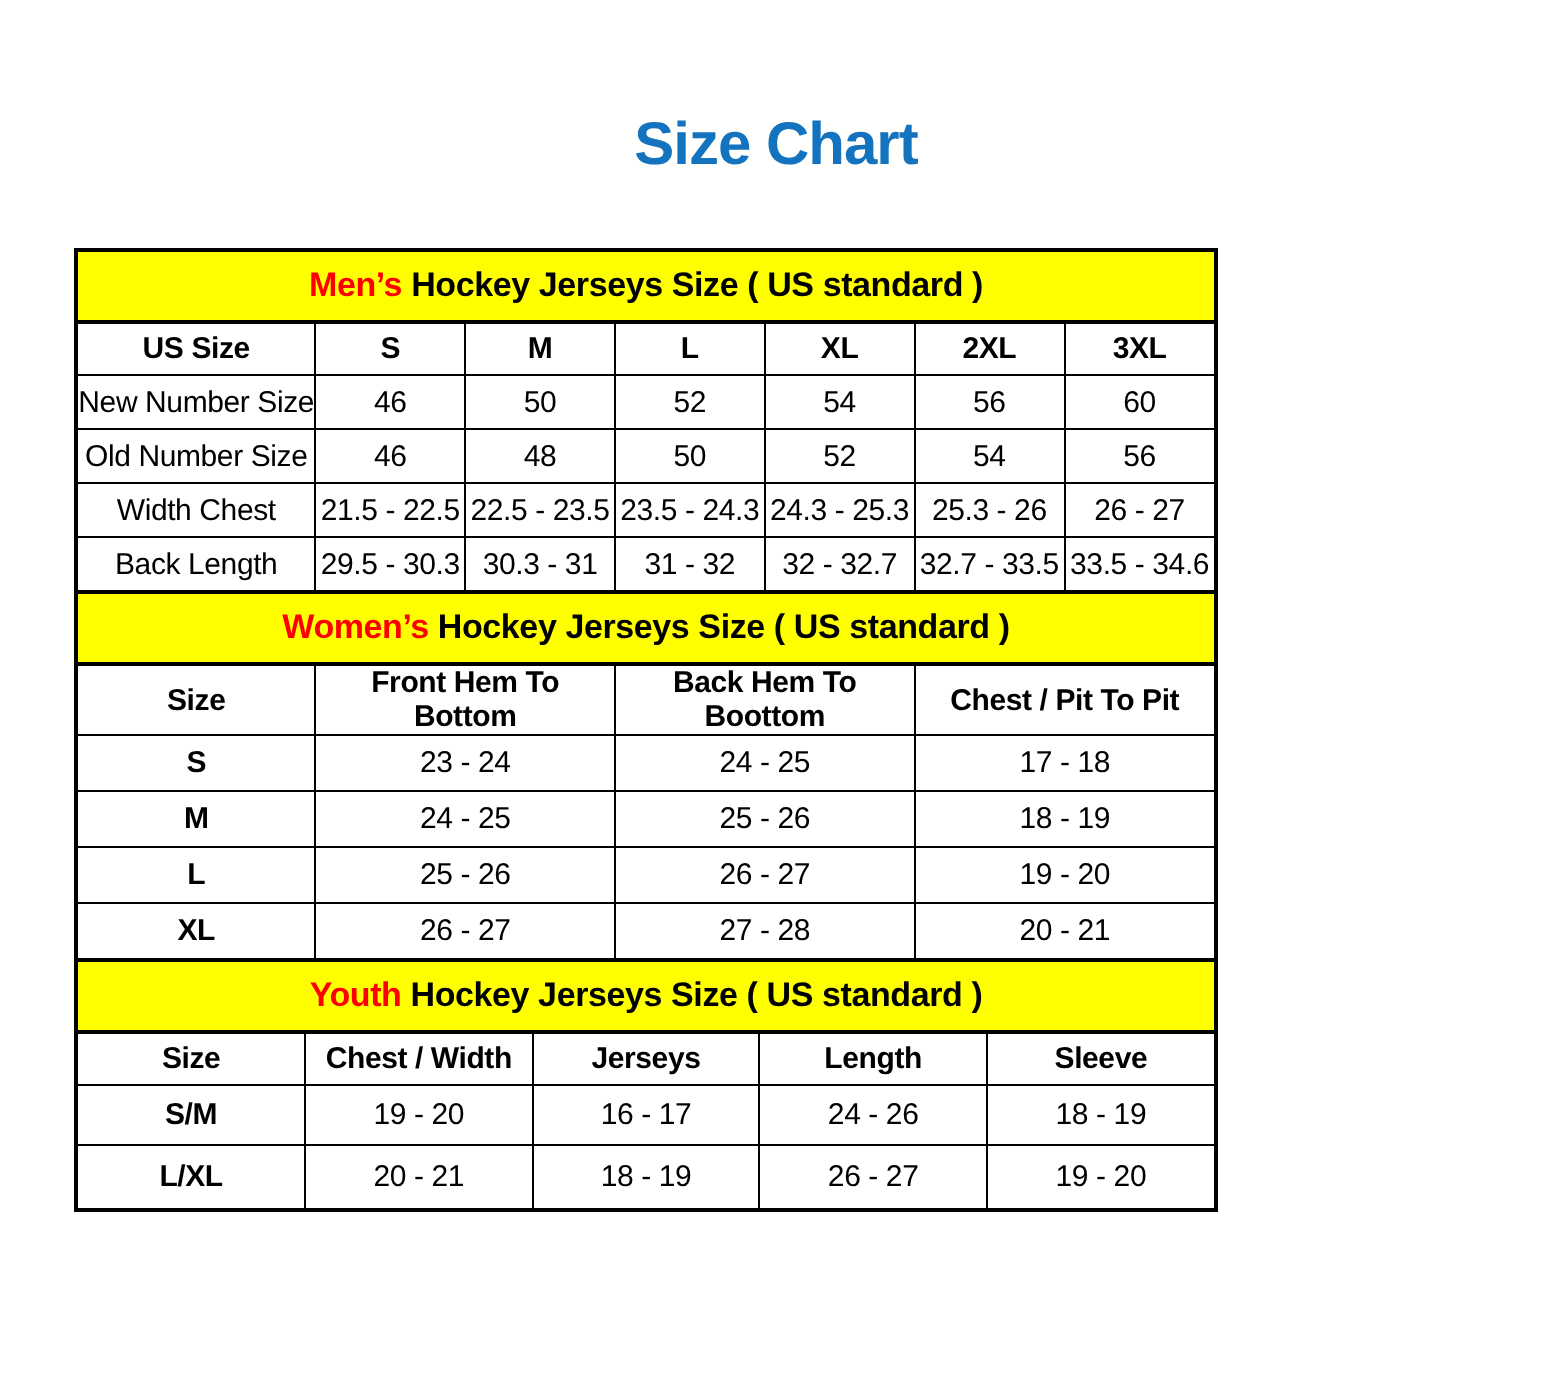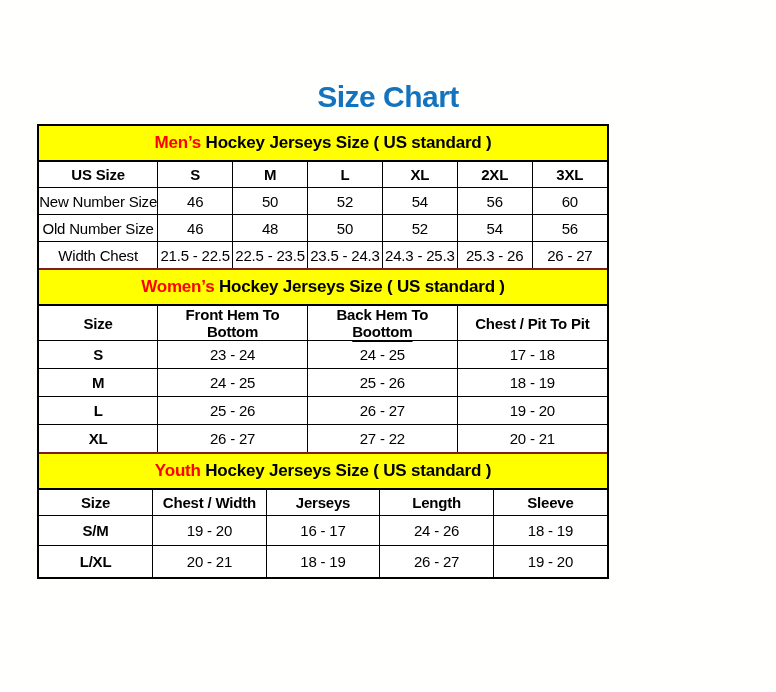--- a/index.html
+++ b/index.html
@@ -1,33 +1,33 @@
 <!DOCTYPE html>
 <html><head>
 <meta charset="utf-8">
 <style>
   html,body{margin:0;padding:0;}
   body{
     width:776px;height:692px;overflow:hidden;background:#fffffe;
     font-family:"Liberation Sans", sans-serif;position:relative;color:#000;
   }
   .page-title{
-    position:absolute;top:80px;left:0;width:776px;text-align:center;
+    position:absolute;top:56px;left:0;width:776px;text-align:center;
     font-size:30px;font-weight:700;color:#1473be;letter-spacing:-0.5px;margin:0;
   }
   .chart{
     position:absolute;left:37px;top:124px;width:572px;
     border:2.5px solid #000;background:#fff;box-sizing:border-box;
   }
   .banner{
     height:34px;line-height:34px;background:#ffff00;text-align:center;
     font-size:17px;font-weight:700;border-bottom:2px solid #000;
     letter-spacing:-0.2px;
   }
-  .sec + .sec .banner{border-top:2px solid #7f1d1d;}
+  .sec + .sec .banner{border-top:2px solid #000000;}
   .banner .accent{color:#ff0000;}
   table{width:100%;border-collapse:collapse;table-layout:fixed;}
   th,td{
     border:1.5px solid #000;text-align:center;vertical-align:middle;
     font-size:15px;padding:0;letter-spacing:-0.2px;
   }
   th{font-weight:700;}
   td{font-weight:400;}
   .t-womens td:first-child,.t-youth td:first-child{font-weight:700;}
   .t-mens th{height:25px;}   .t-mens td{height:26px;}
@@ -99,20 +99,29 @@
           </tr>
           <tr>
             <td>Width Chest</td>
             <td>21.5 - 22.5</td>
             <td>22.5 - 23.5</td>
             <td>23.5 - 24.3</td>
             <td>24.3 - 25.3</td>
             <td>25.3 - 26</td>
             <td>26 - 27</td>
           </tr>
+          <tr>
+            <td>Back Length</td>
+            <td>29.5 - 30.3</td>
+            <td>30.3 - 31</td>
+            <td>31 - 32</td>
+            <td>32 - 32.7</td>
+            <td>32.7 - 33.5</td>
+            <td>33.5 - 34.6</td>
+          </tr>
         </tbody>
     </table>
   </section>
 
   <section class="sec">
     <div class="banner"><span class="accent">Women’s</span><span> Hockey Jerseys Size ( US standard )</span></div>
     <table class="t-womens">
       <colgroup>
           <col class="c-label">
           <col class="c-womens">
@@ -142,21 +151,21 @@
           </tr>
           <tr>
             <td>L</td>
             <td>25 - 26</td>
             <td>26 - 27</td>
             <td>19 - 20</td>
           </tr>
           <tr>
             <td>XL</td>
             <td>26 - 27</td>
-            <td>27 - 22</td>
+            <td>27 - 28</td>
             <td>20 - 21</td>
           </tr>
         </tbody>
     </table>
   </section>
 
   <section class="sec">
     <div class="banner"><span class="accent">Youth</span><span> Hockey Jerseys Size ( US standard )</span></div>
     <table class="t-youth">
       <colgroup>

